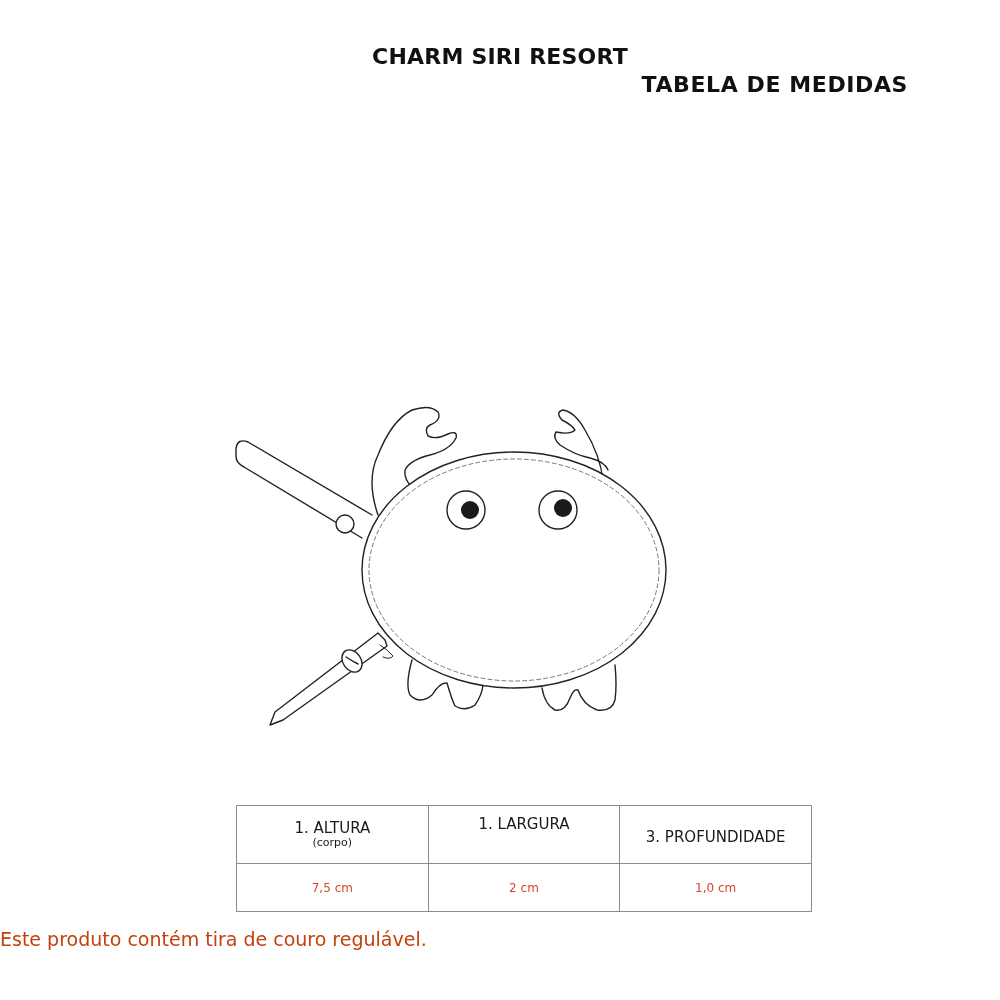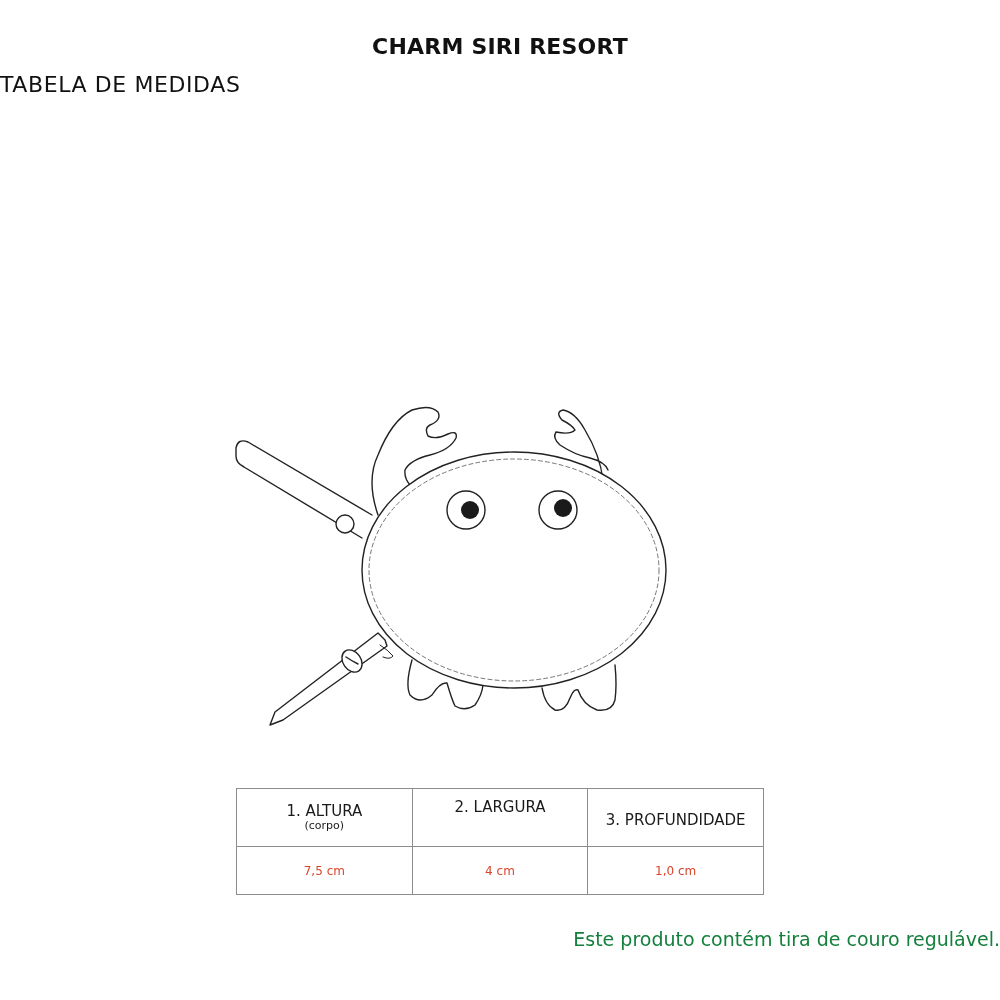--- a/index.html
+++ b/index.html
@@ -12,50 +12,50 @@
       height: 1000px;
       position: relative;
       overflow: hidden;
       font-family: "DejaVu Sans", sans-serif;
       color: #1a1a1a;
     }
     .title {
       position: absolute;
       left: 0;
       width: 1000px;
-      top: 34px;
+      top: 44px;
       text-align: center;
       font-size: 22px;
       font-weight: bold;
       letter-spacing: 0.2px;
       color: #111111;
     }
     .subtitle {
       position: absolute;
       left: 0;
       width: 908px;
       top: 72px;
-      text-align: left;
+      text-align: right;
       font-size: 22px;
-      font-weight: normal;
+      font-weight: bold;
       letter-spacing: 0.6px;
       color: #111111;
     }
     .illustration {
       position: absolute;
       left: 0;
       top: 0;
       width: 1000px;
       height: 1000px;
     }
     .measure-table {
       position: absolute;
       left: 236px;
-      top: 788px;
-      width: 528px;
+      top: 805px;
+      width: 576px;
       border-collapse: collapse;
       table-layout: fixed;
     }
     .measure-table td {
       border: 1px solid #8c8c8c;
       text-align: center;
       padding: 0;
     }
     .measure-table tr.head td {
       height: 47px;
@@ -74,24 +74,24 @@
     .head-sub {
       display: block;
       font-size: 11px;
       line-height: 13px;
     }
     .note {
       position: absolute;
       left: 0;
       width: 1000px;
       top: 927px;
-      text-align: right;
+      text-align: left;
       font-size: 19px;
       line-height: 25px;
-      color: #15803d;
+      color: #c2410c;
     }
   </style>
 </head>
 <body>
 
 <div class="title">CHARM SIRI RESORT</div>
 <div class="subtitle">TABELA DE MEDIDAS</div>
 
 <svg class="illustration" viewBox="0 0 1000 1000" xmlns="http://www.w3.org/2000/svg" fill="none" stroke="#222222" stroke-width="1.4" stroke-linejoin="round" stroke-linecap="round">
 
@@ -138,29 +138,29 @@
 </svg>
 
 <table class="measure-table">
   <tbody>
       <tr class="head">
     <td>
       <span class="head-main">1. ALTURA</span>
       <span class="head-sub">(corpo)</span>
     </td>
     <td style="vertical-align: top; padding-top: 10px;">
-      <span class="head-main">2. LARGURA</span>
+      <span class="head-main">1. LARGURA</span>
     </td>
     <td style="padding-top: 4px;">
       <span class="head-main">3. PROFUNDIDADE</span>
     </td>
   </tr>
   <tr class="vals">
     <td>7,5 cm</td>
-    <td>4 cm</td>
+    <td>2 cm</td>
     <td>1,0 cm</td>
   </tr>
 </tbody>
   </table>
 
 <div class="note">
   <div>Este produto contém tira de couro regulável.</div>
 </div>
 
 </body></html>

